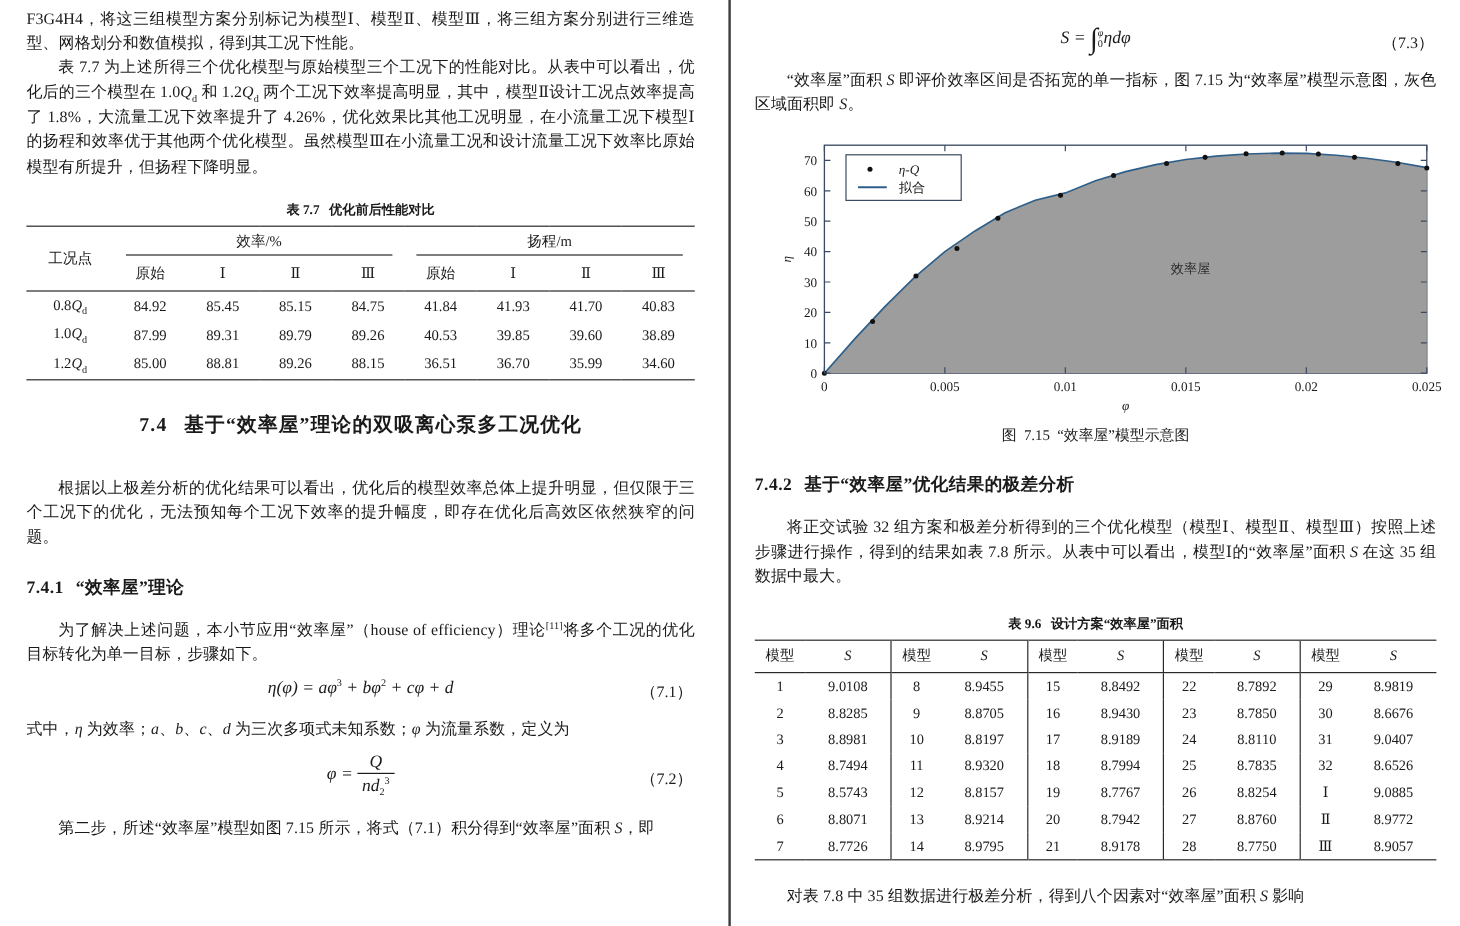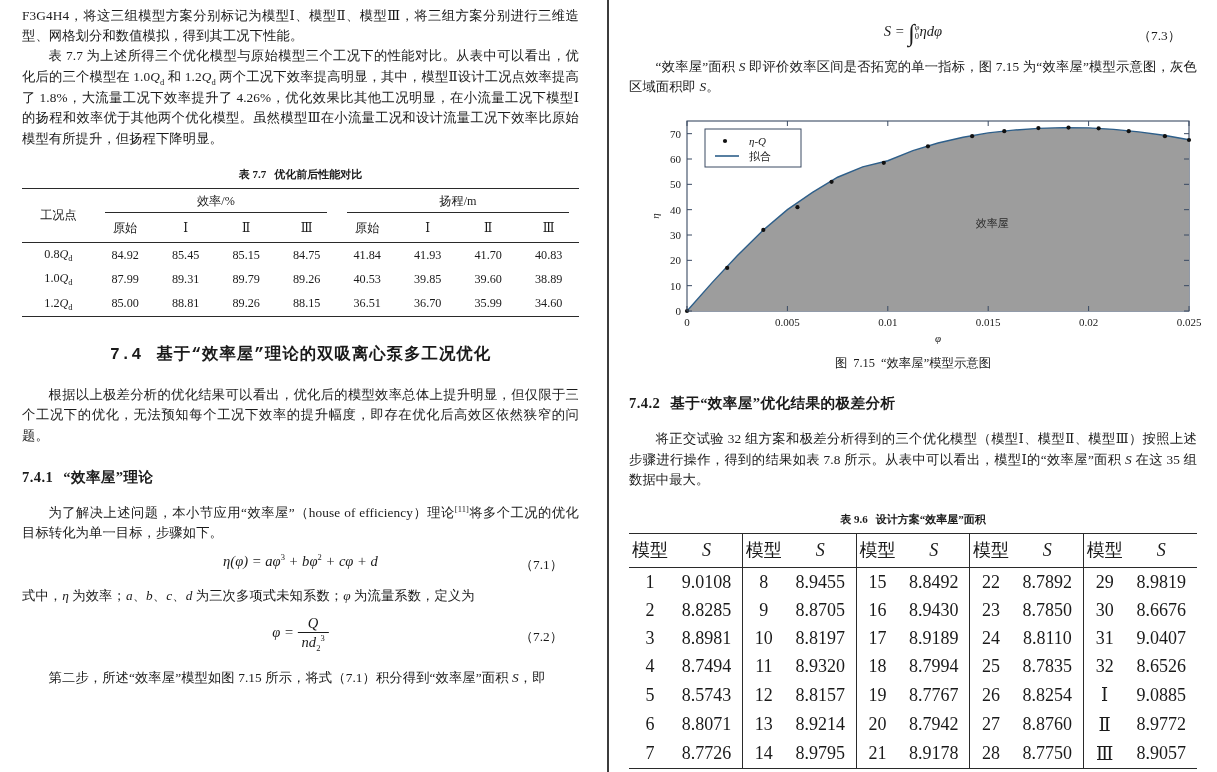--- a/index.html
+++ b/index.html
@@ -25,36 +25,36 @@
 
   .inner-left{padding:6px 28px 0 22px;}
   .inner-right{padding:6px 20px 0 20px;}
 
   p{margin:0;font-size:13.3px;line-height:1.52;text-align:justify;
     text-justify:inter-ideograph;letter-spacing:0.1px;}
   p.ind{text-indent:2em;}
 
   .h-sec{
     font-size:16.4px;font-weight:bold;letter-spacing:1px;
-    text-align:center;margin:26px 0 20px 0;
-    font-family:Liberation Mono, monospace;
+    text-align:center;margin:26px 0 32px 0;
+    font-family:Liberation Serif, serif;
   }
   .h-sec .num{font-weight:bold;margin-right:14px;}
   .h-sub{
     font-size:14.6px;font-weight:bold;margin:22px 0 16px 0;
     letter-spacing:0.4px;
   }
   .h-sub .num{margin-right:10px;}
 
   
   .eq-row{position:relative;margin:8px 0 6px 0;height:28px;}
   .eq-row.tall{height:48px;}
   .eq{position:absolute;left:50%;transform:translateX(-50%);
       font-style:italic;font-size:14.6px;white-space:nowrap;}
-  .eq-num{position:absolute;right:16px;top:4px;font-size:13.3px;font-style:normal;}
+  .eq-num{position:absolute;right:2px;top:4px;font-size:13.3px;font-style:normal;}
   .eq-row.tall .eq-num{top:14px;}
   sup.tiny{font-size:8.5px;vertical-align:super;font-style:normal;}
   sub.tiny{font-size:8.5px;vertical-align:sub;font-style:normal;}
   .frac{display:inline-block;vertical-align:middle;text-align:center;
         font-style:italic;}
   .frac .n{display:block;padding:0 4px;border-bottom:1px solid #1a1a1a;line-height:1.25;}
   .frac .d{display:block;padding:0 4px;line-height:1.3;}
   .intg{font-size:24px;font-style:normal;display:inline-block;
         vertical-align:middle;line-height:0.8;position:relative;top:1px;}
   .ilim{display:inline-block;font-size:8.5px;font-style:normal;
@@ -75,21 +75,21 @@
   .t77 .wpt{width:13%;}
   .t77 .dcol{width:10.8%;}
   .ital{font-style:italic;}
 
   
   .figwrap{position:relative;width:100%;height:250px;margin-top:6px;}
   .fig-cap{text-align:center;font-size:12.4px;margin-top:2px;}
   .fig-cap .fnum{margin:0 6px;text-align:center;}
 
   
-  .t78{width:100%;margin:0 auto;font-size:18px;}
+  .t78{width:100%;margin:0 auto;font-size:12px;}
   .t78 td,.t78 th{text-align:center;font-weight:normal;padding:3.6px 0;}
   .t78 .hd{border-bottom:1px solid #2a2a2a;padding:4px 0 5px 0;}
   .t78 .toprule{border-top:1.5px solid #2a2a2a;}
   .t78 .botrule{border-bottom:1.5px solid #2a2a2a;}
   .t78 .sep{border-left:1px solid #2a2a2a;}
   .t78 .cm{width:7.4%;}
   .t78 .cs{width:12.6%;}
 </style>
 </head>
 <body>

